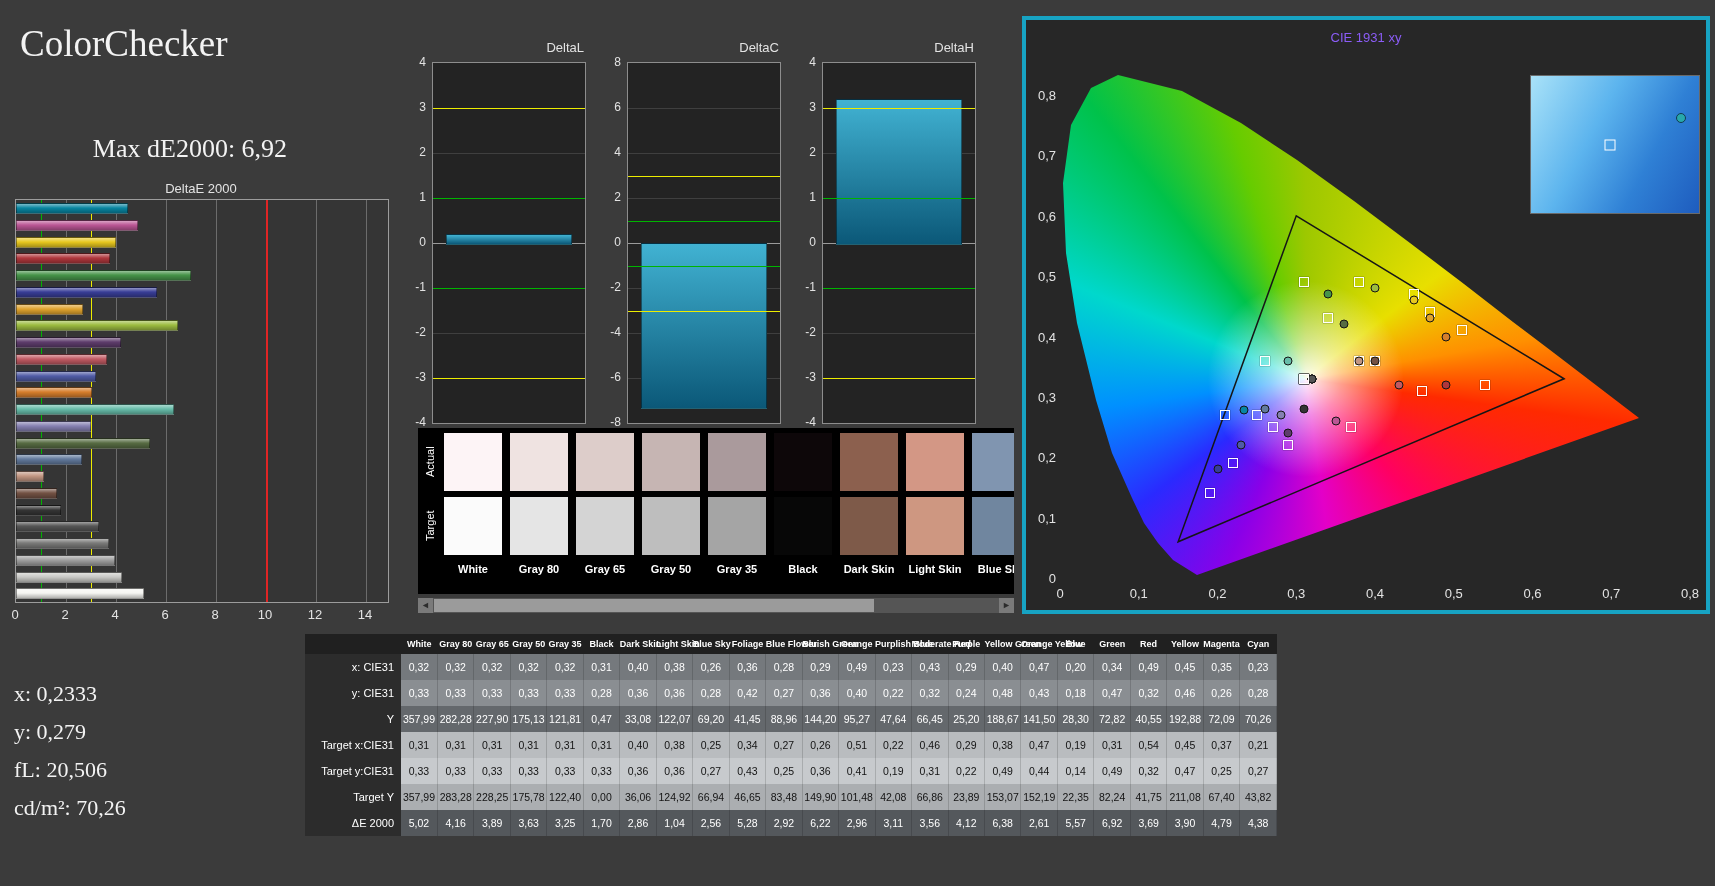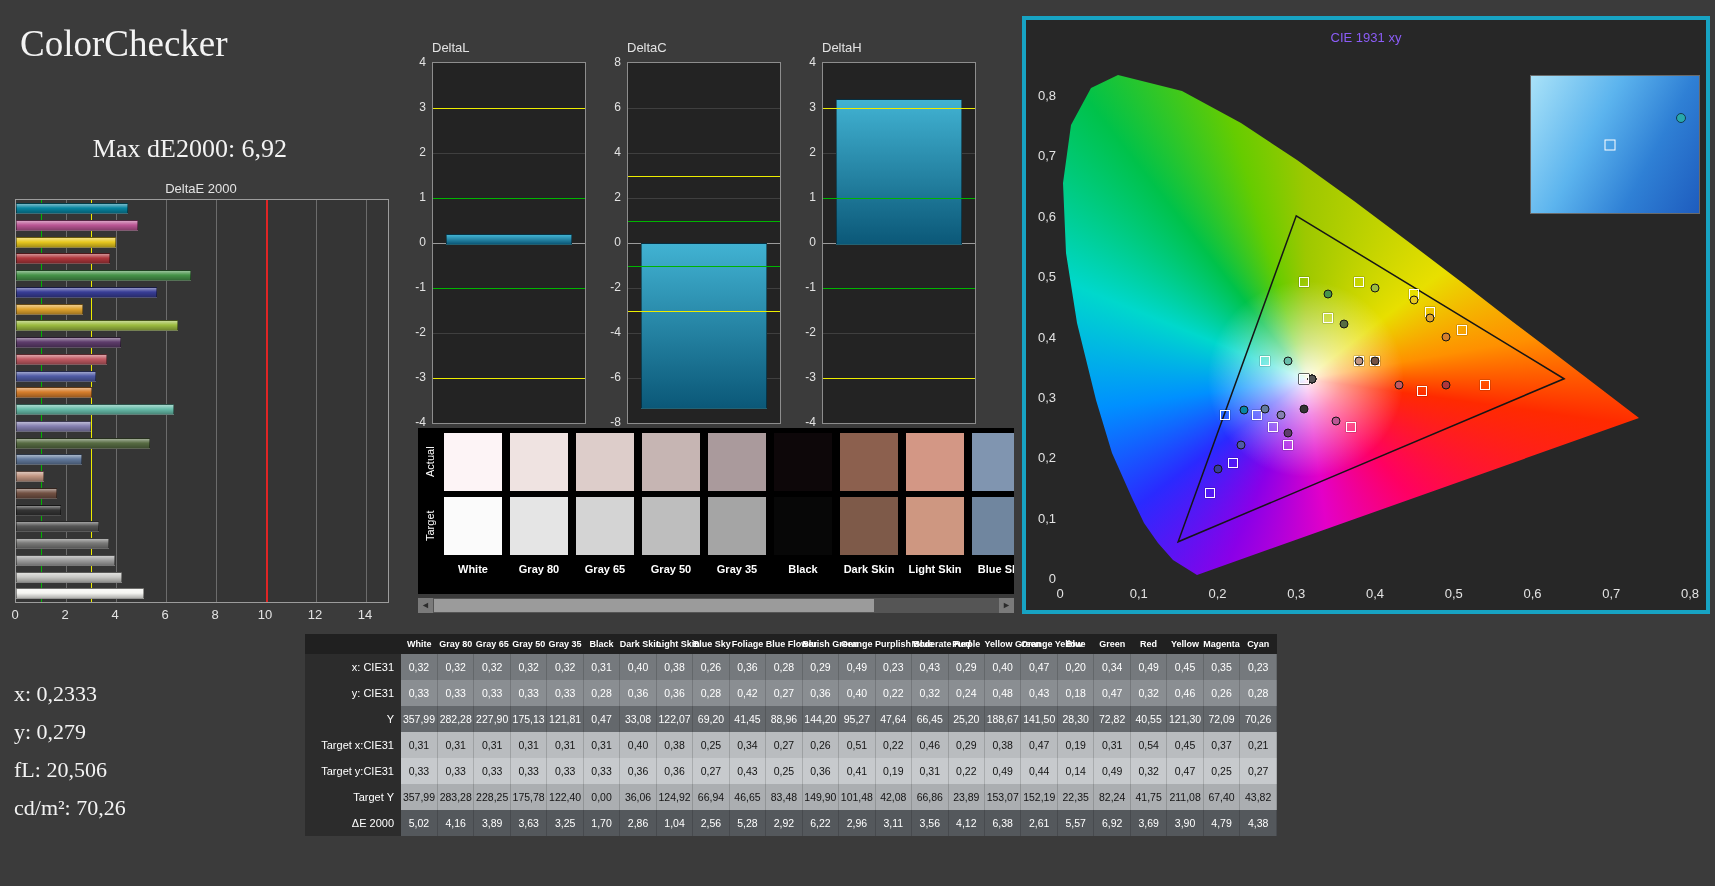--- a/index.html
+++ b/index.html
@@ -13,21 +13,21 @@
   .de-xaxis{position:absolute;left:15px;top:607px;width:372px;height:16px}
   .de-xaxis span{position:absolute;transform:translateX(-50%);font-size:13px;color:#e3e3e3}
   .vline{position:absolute;top:0;bottom:0;width:1px;background:#6c6c6c}
   .vline.green{background:#00b400}
   .vline.yellow{background:#eded00}
   .vline.red{background:#e02525;width:2px}
   .hbar{position:absolute;left:0;height:9px;border:1px solid rgba(0,0,0,.4);background-image:linear-gradient(to bottom,rgba(255,255,255,.45),rgba(255,255,255,0) 45%,rgba(0,0,0,.28))}
   .cr-head{position:absolute;left:14px;top:638px;font-size:29px;color:#f3f3f3}
   .cr-line{position:absolute;left:14px;font-size:22px;color:#f3f3f3}
   .dpanel{position:absolute;top:40px;width:182px;height:392px}
-  .dp-title{position:absolute;left:30px;top:0;width:152px;text-align:left;font-size:13px;color:#e3e3e3}
+  .dp-title{position:absolute;left:30px;top:0;width:152px;text-align:right;font-size:13px;color:#e3e3e3}
   .dp-yaxis{position:absolute;left:0;top:22px;width:26px;height:360px}
   .dp-yaxis span{position:absolute;right:2px;transform:translateY(-50%);font-size:12px;color:#e3e3e3}
   .dp-plot{position:absolute;left:30px;top:22px;width:152px;height:360px;background:#232323;border:1px solid #8d8d8d}
   .hline{position:absolute;left:0;right:0;height:1px;background:#3f3f3f}
   .hline.zero{background:#9b9b9b}
   .hline.green{background:#00b400}
   .hline.yellow{background:#eded00}
   .dbar{position:absolute;left:13px;width:124px;background:linear-gradient(to bottom,#41b2d2,#0b5878);border:1px solid rgba(0,0,0,.45)}
   .pstrip{position:absolute;left:418px;top:428px;width:596px;height:166px;background:#000;overflow:hidden}
   .rowlabel-rot{position:absolute;left:2px;width:20px;writing-mode:vertical-rl;transform:rotate(180deg);display:flex;align-items:center;justify-content:center;font-size:11px;color:#fff}
@@ -439,21 +439,21 @@
           <td>144,20</td>
           <td>95,27</td>
           <td>47,64</td>
           <td>66,45</td>
           <td>25,20</td>
           <td>188,67</td>
           <td>141,50</td>
           <td>28,30</td>
           <td>72,82</td>
           <td>40,55</td>
-          <td>121,30</td>
+          <td>192,88</td>
           <td>72,09</td>
           <td>70,26</td>
         </tr>
         <tr class="r3">
           <th>Target x:CIE31</th>
           <td>0,31</td>
           <td>0,31</td>
           <td>0,31</td>
           <td>0,31</td>
           <td>0,31</td>

